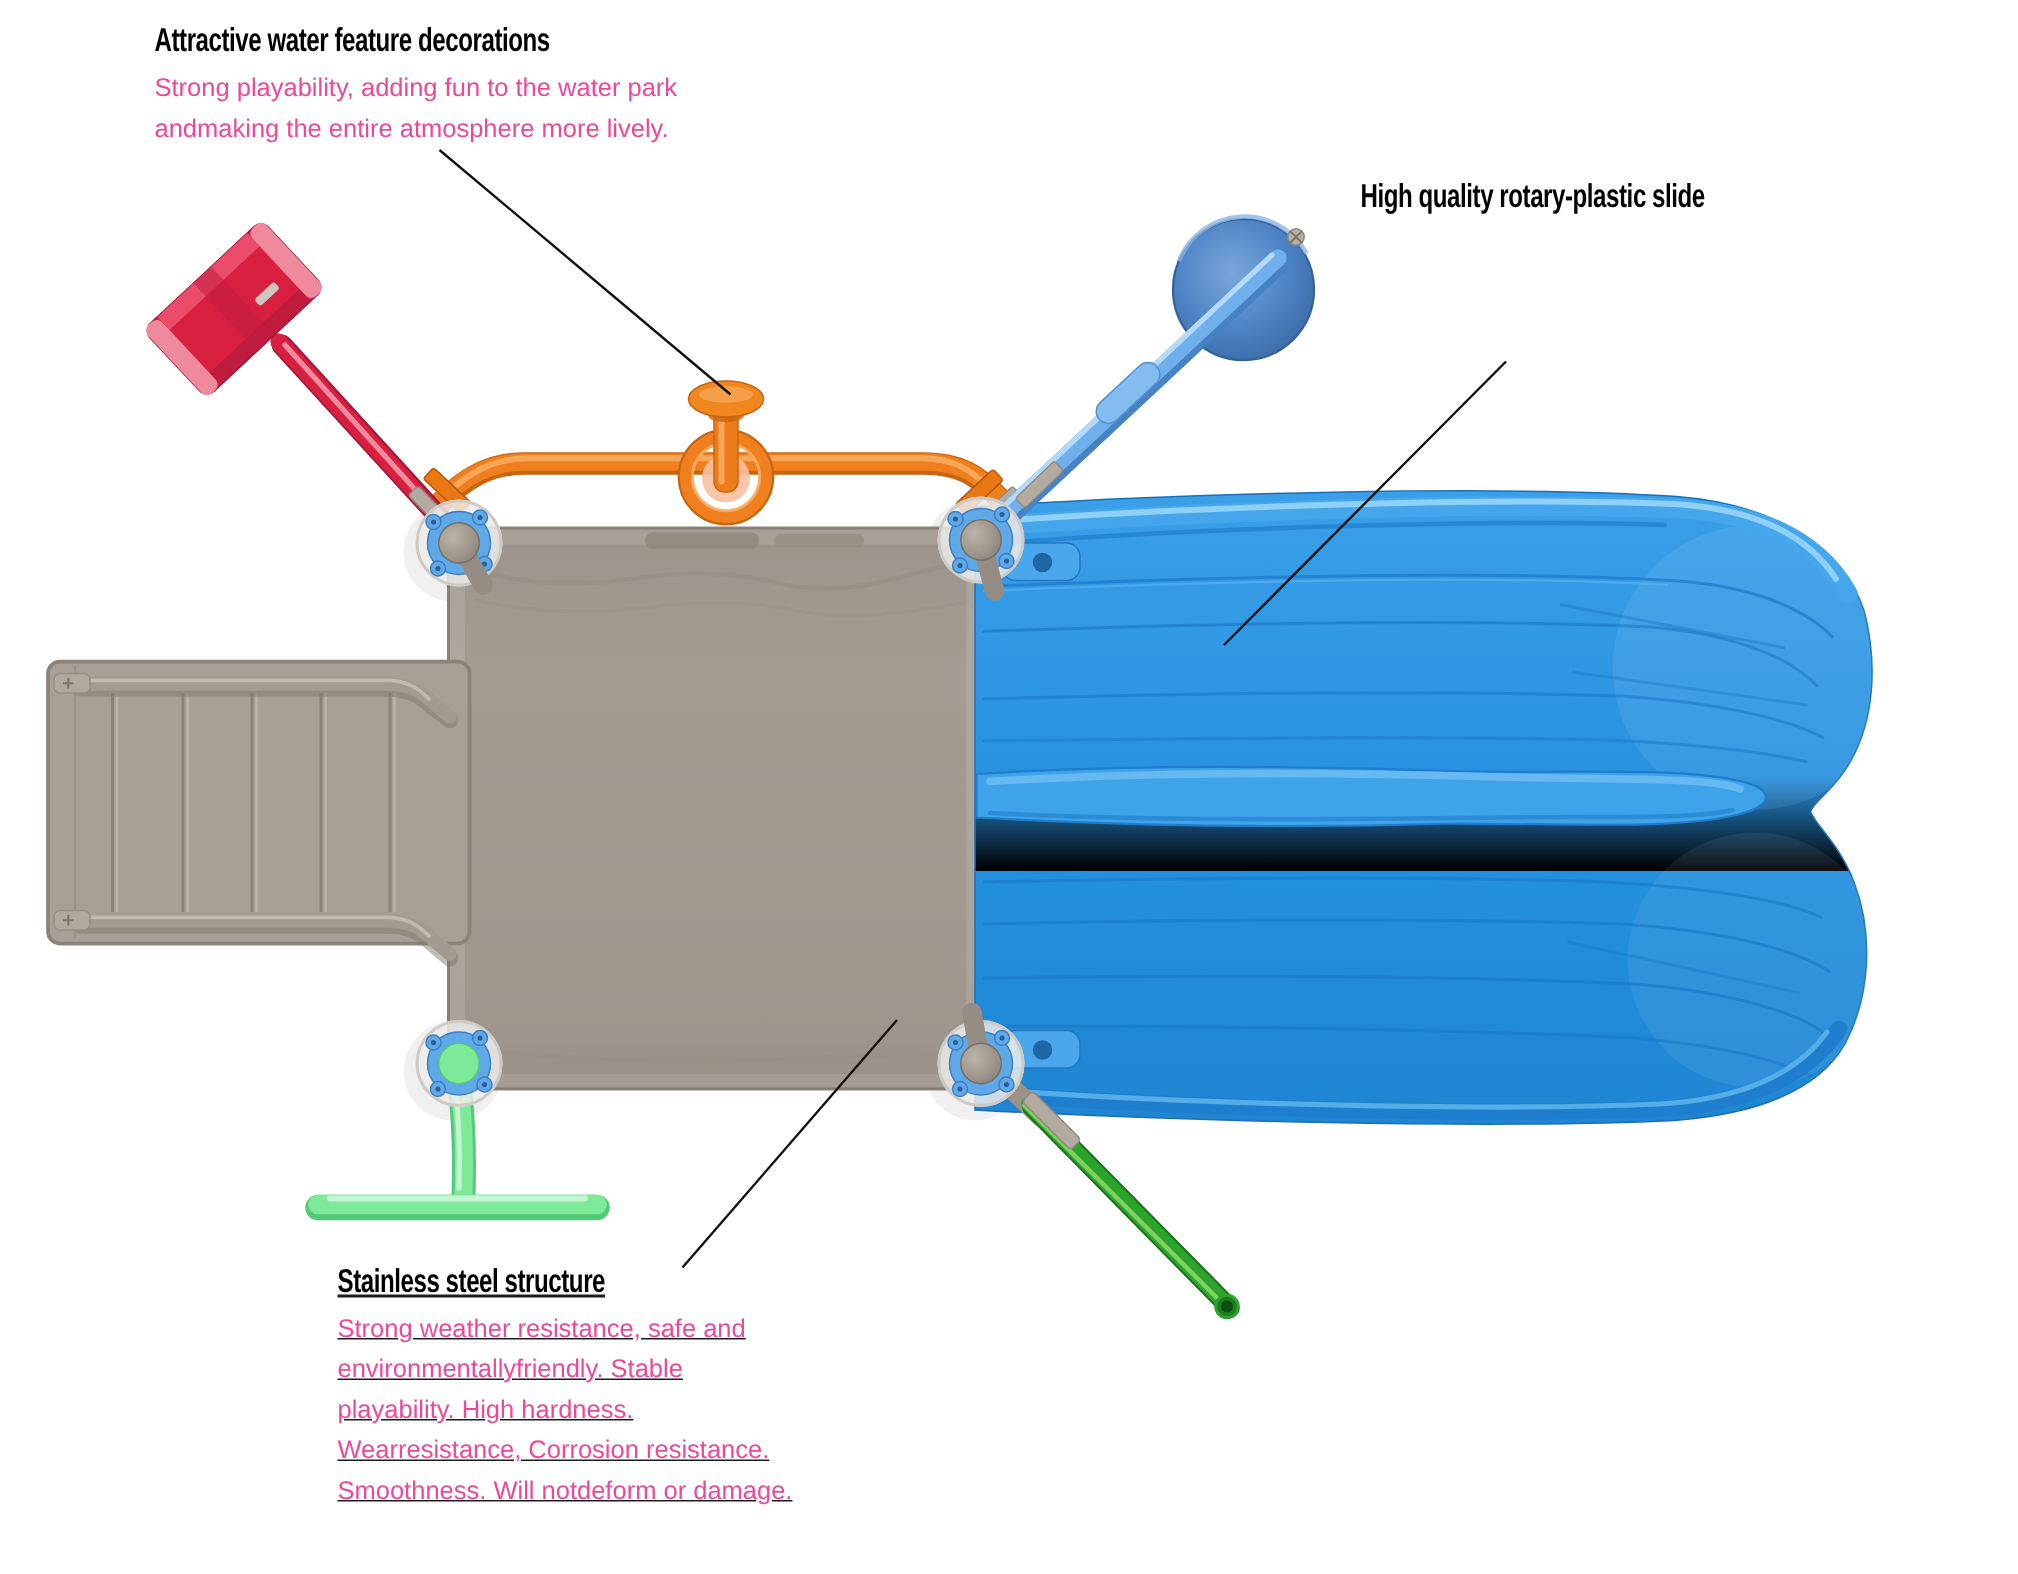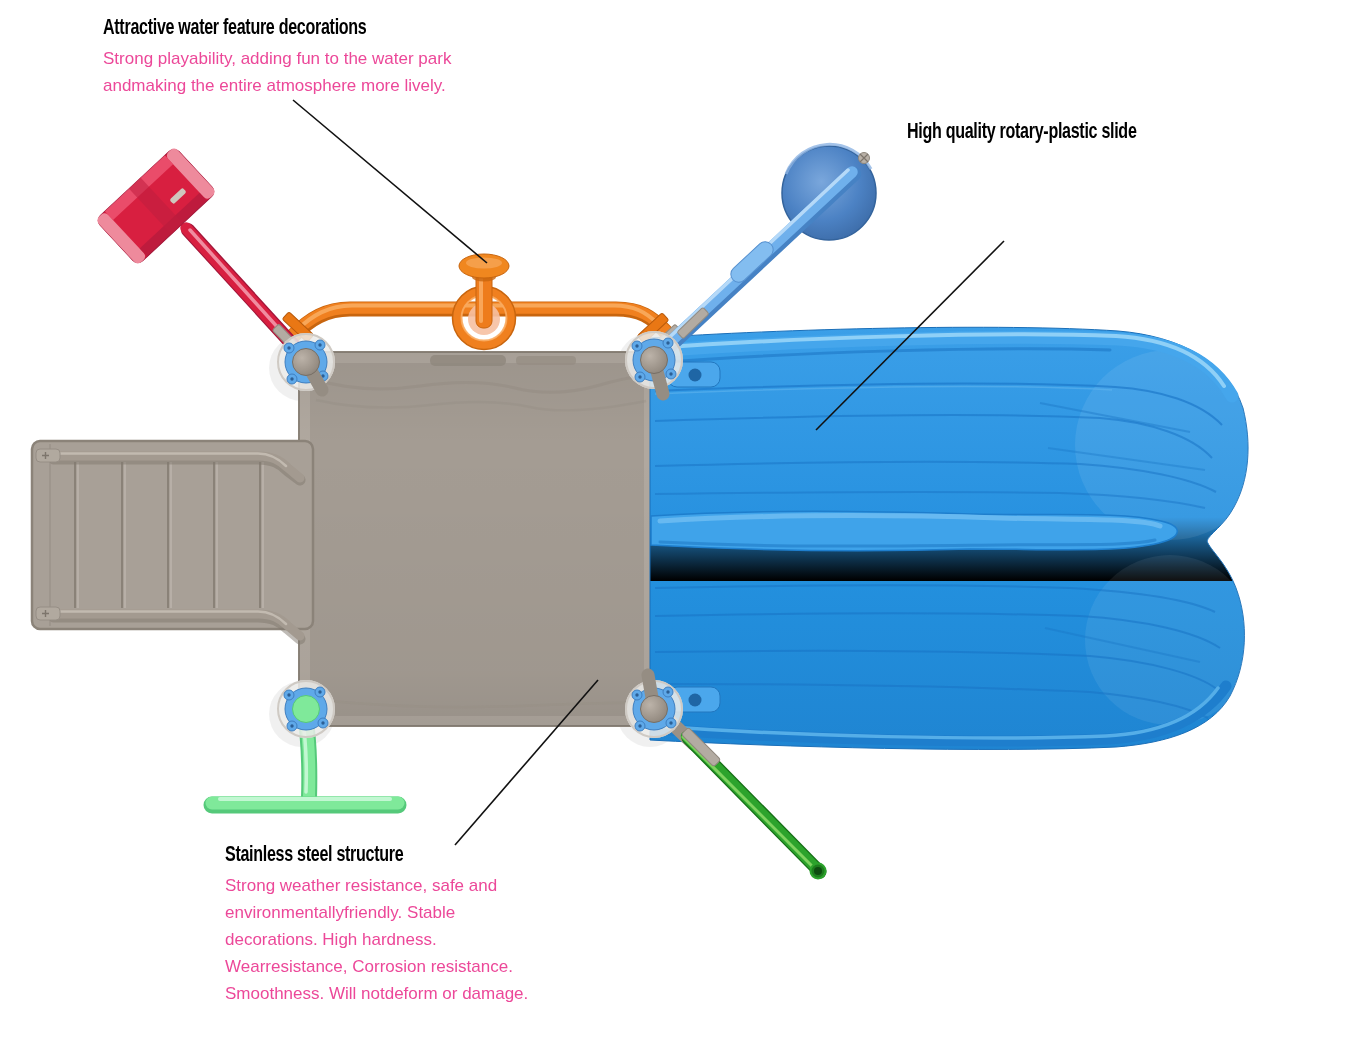--- a/index.html
+++ b/index.html
@@ -5,21 +5,21 @@
   html,body{margin:0;padding:0;background:#ffffff;}
   #stage{position:relative;width:1336px;height:1049px;background:#ffffff;overflow:hidden;
          font-family:"Liberation Sans","DejaVu Sans",sans-serif;}
   #scene{position:absolute;left:0;top:0;}
   .ann{position:absolute;color:#1d1d1d;}
   .ann-title{font-size:22px;font-weight:700;color:#000;letter-spacing:-0.4px;
              transform:scaleX(0.73);transform-origin:0 50%;white-space:nowrap;line-height:26px;}
   .ann-body{font-size:17px;line-height:27px;margin-top:5px;white-space:pre-line;color:#ec4899;}
   #ann-water{left:103px;top:14px;width:480px;}
   #ann-slide{left:907px;top:118px;width:400px;}
-  #ann-steel{left:225px;top:841px;width:430px;}
+  #ann-steel{left:225px;top:841px;width:430px;text-decoration:underline;}
 </style>
 </head>
 <body>
 
 <div id="stage">
 
 <svg id="scene" width="1345" height="1049" viewBox="0 0 1345 1049">
   <defs>
     <linearGradient id="slideGrad" x1="0" y1="0" x2="0" y2="1">
       <stop offset="0" stop-color="#3b9fe8"></stop>
@@ -349,18 +349,18 @@
 </div>
 
 <div class="ann" id="ann-slide">
   <div class="ann-title">High quality rotary-plastic slide</div>
 </div>
 
 <div class="ann" id="ann-steel">
   <div class="ann-title">Stainless steel structure</div>
   <div class="ann-body">Strong weather resistance, safe and
 environmentallyfriendly. Stable
-decorations. High hardness.
+playability. High hardness.
 Wearresistance, Corrosion resistance.
 Smoothness. Will notdeform or damage.</div>
 </div>
 
 </div>
 
 </body></html>

